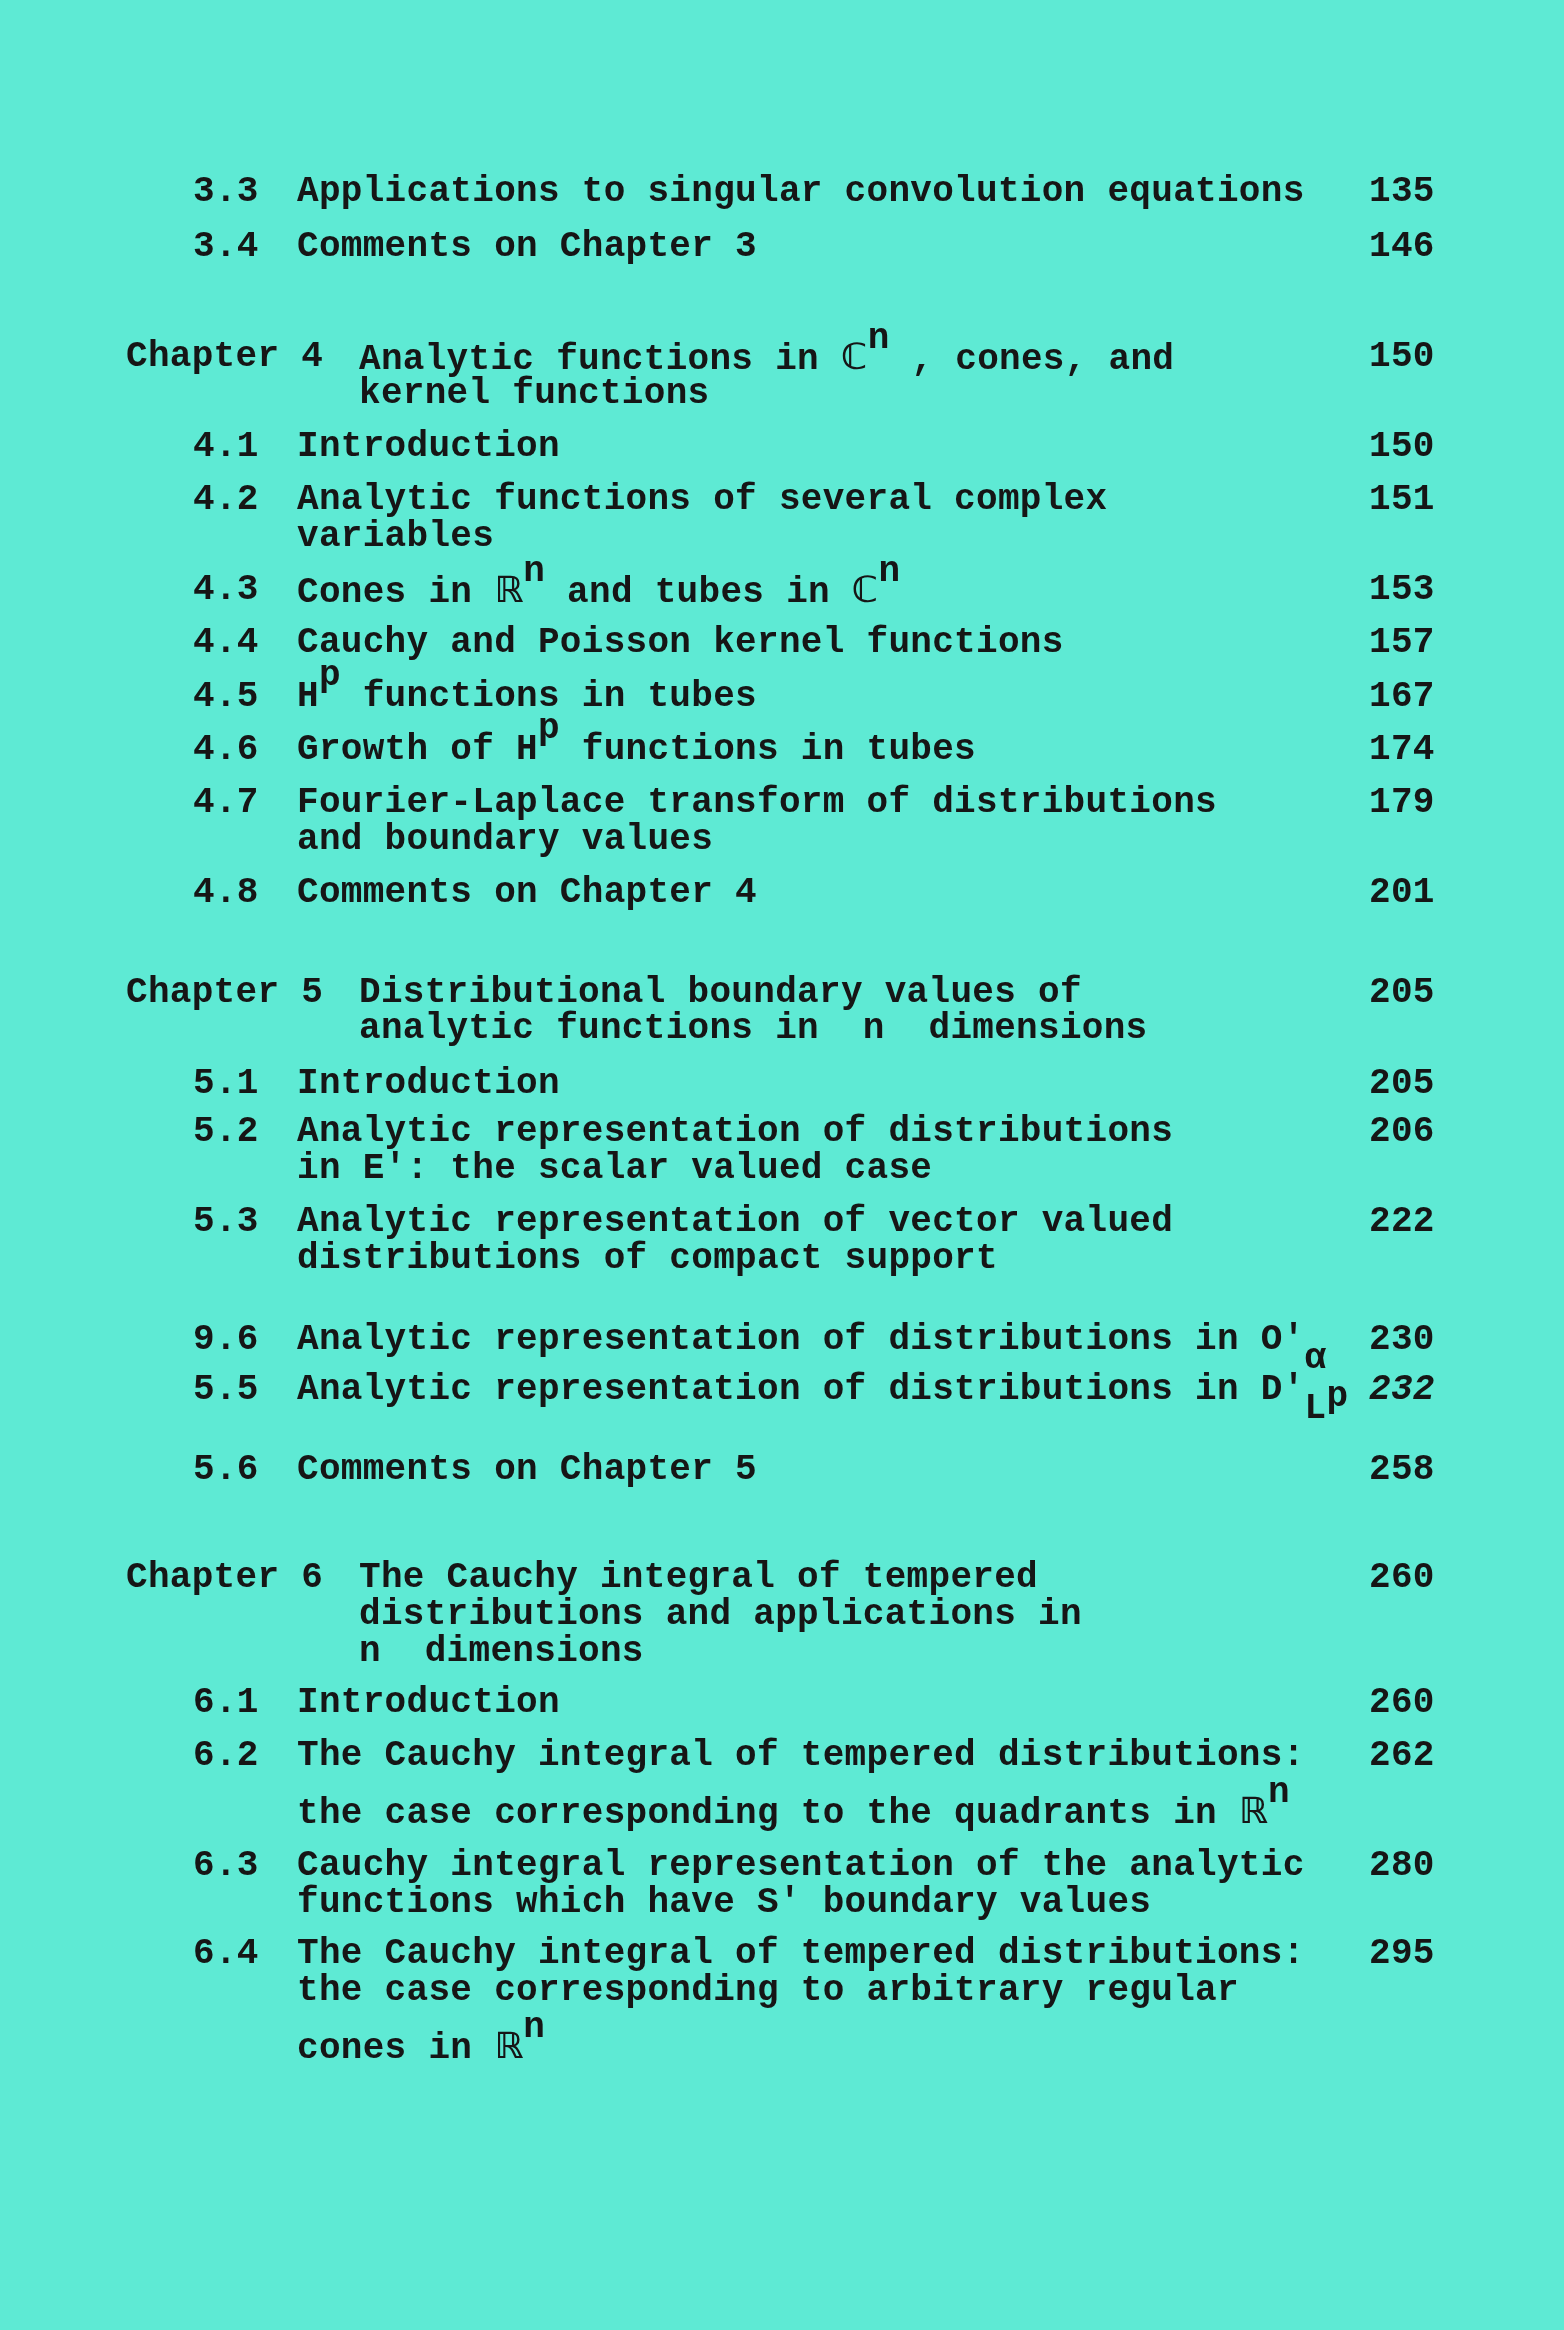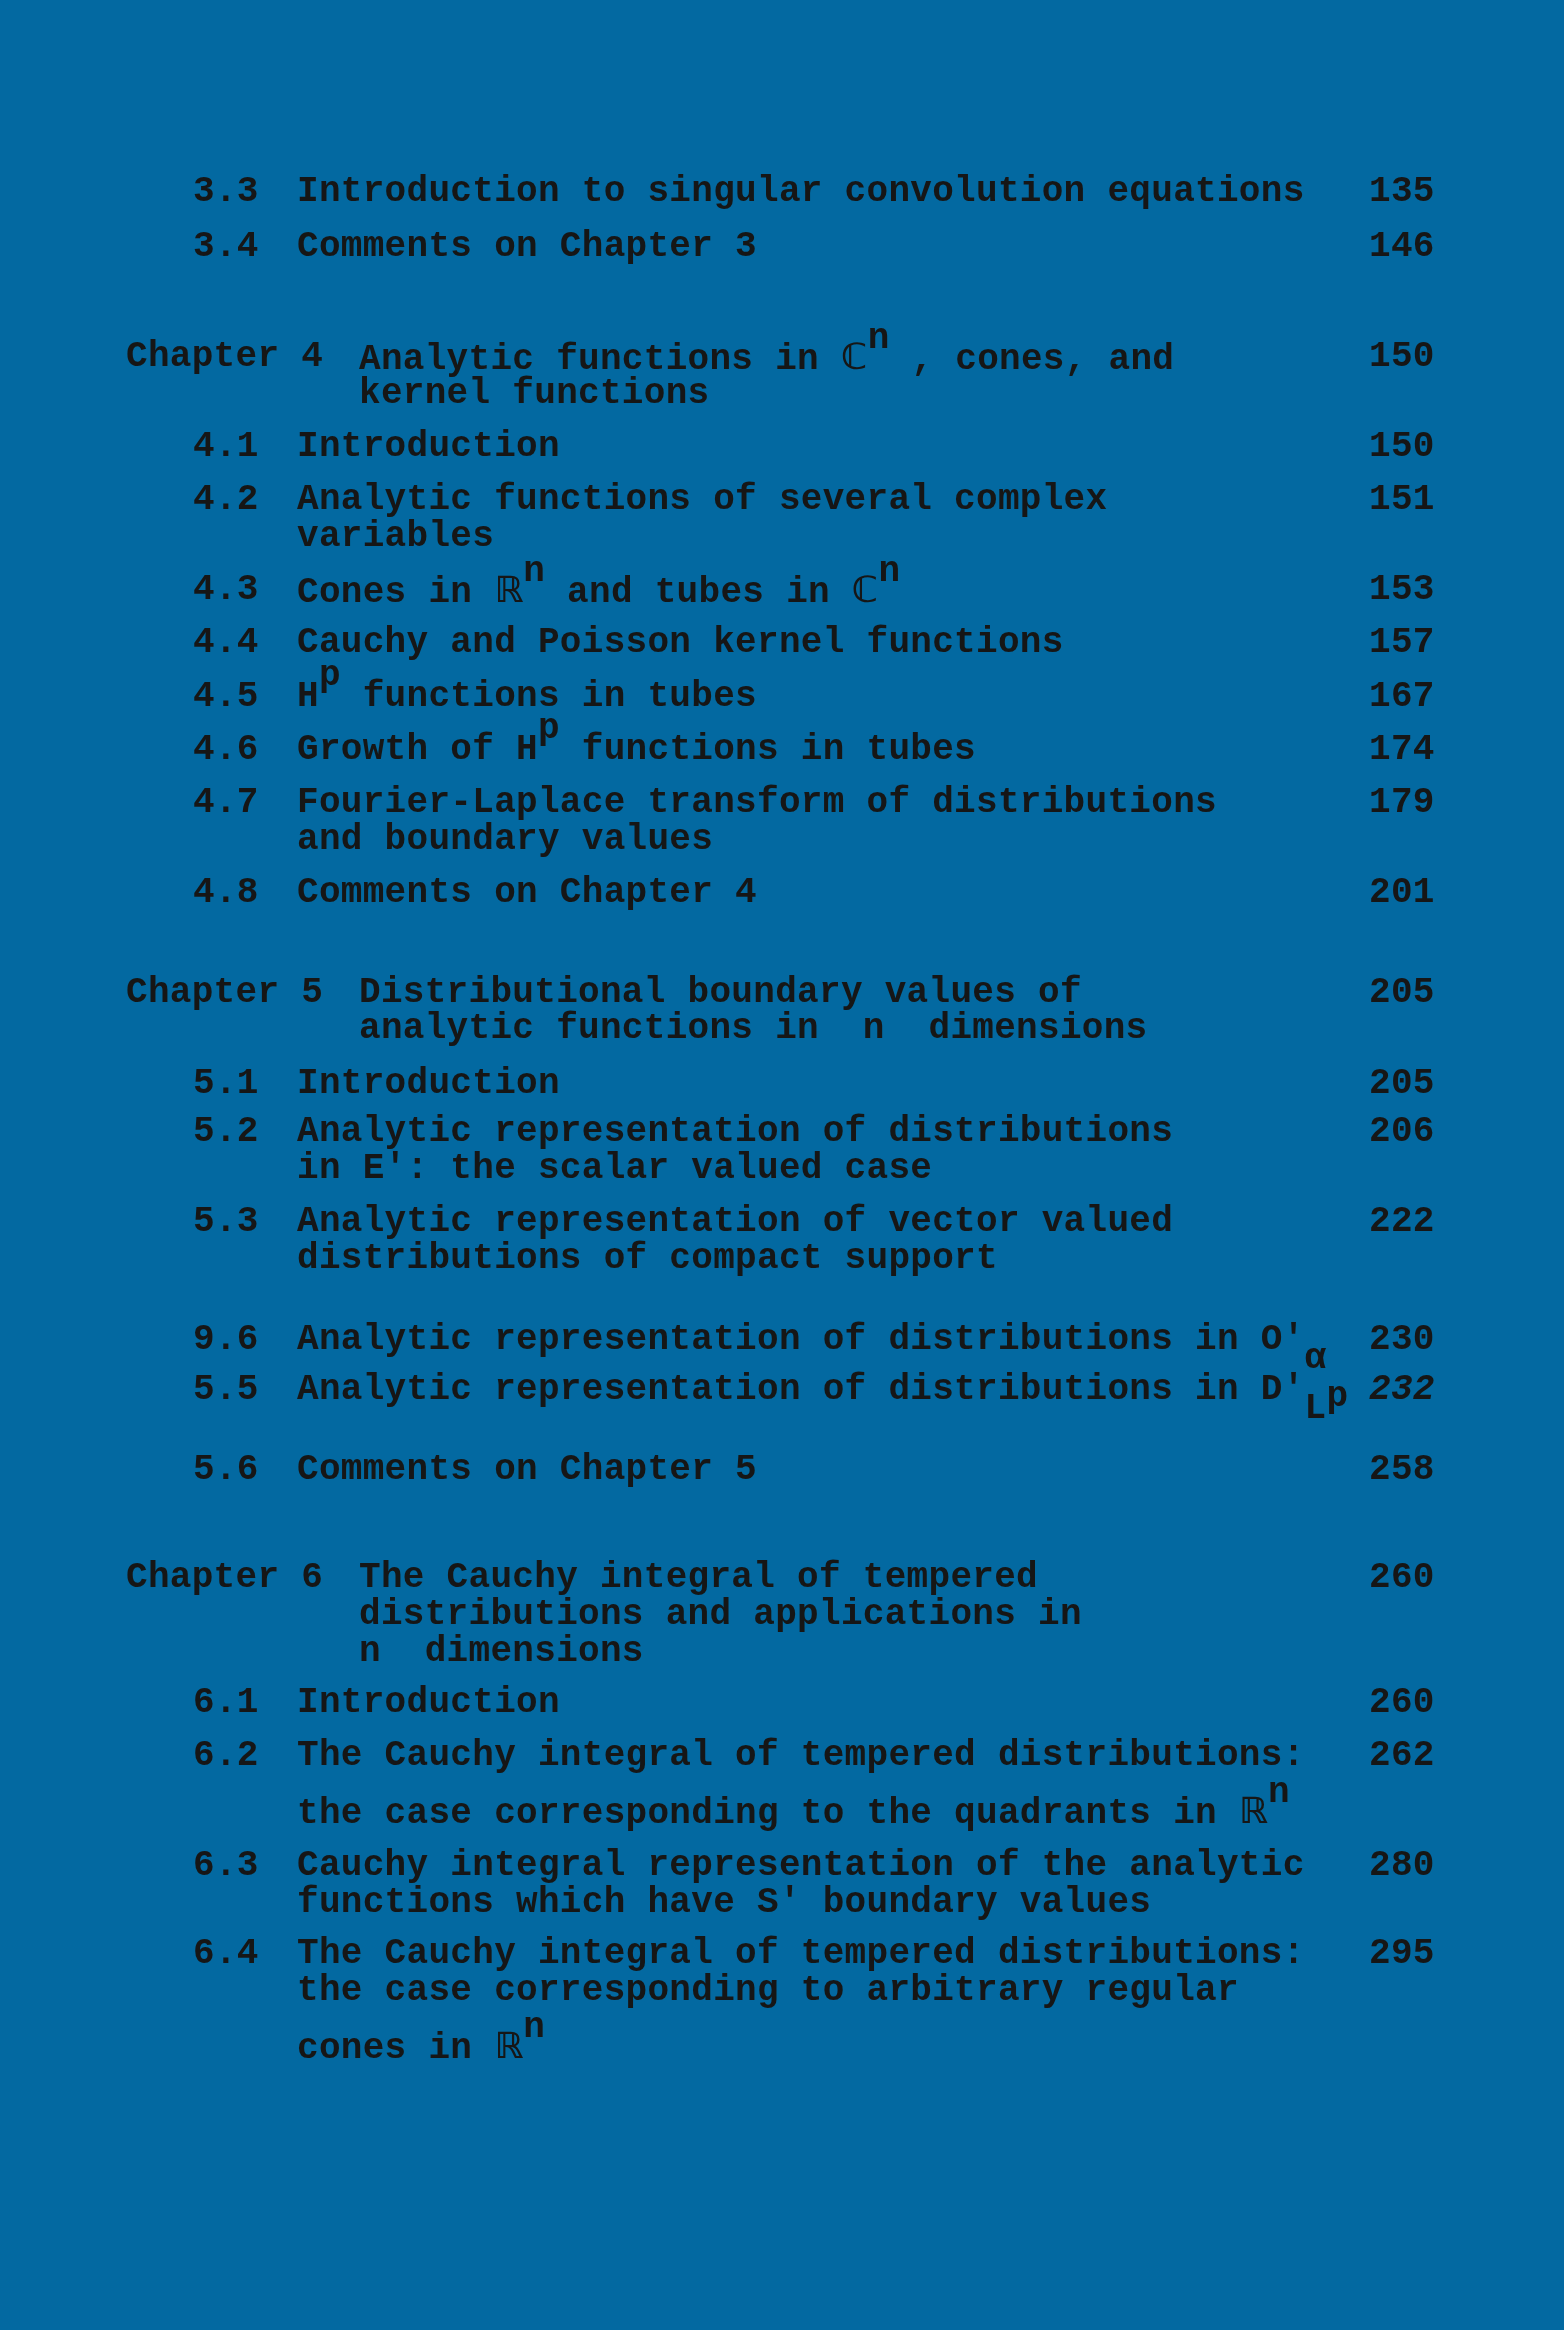--- a/index.html
+++ b/index.html
@@ -45,24 +45,24 @@
     display: inline-block;
   }
   .bb {
     font-family: "DejaVu Sans", sans-serif;
     font-weight: 700;
   }
 </style>
 </head>
 <body>
 
-<div id="page" style="color: rgb(22, 22, 22); background: #0369a1;">
+<div id="page" style="color: rgb(22, 22, 22); background: #5eead4;">
     <div>
       <span class="abs entry-label section" style="top: 171px;">3.3</span>
-      <div class="abs title-line section" style="top: 171px;"><span>Introduction to singular convolution equations</span></div>
+      <div class="abs title-line section" style="top: 171px;"><span>Applications to singular convolution equations</span></div>
       <span class="abs page-num" style="top: 171px;">135</span>
     </div>
     <div>
       <span class="abs entry-label section" style="top: 226px;">3.4</span>
       <div class="abs title-line section" style="top: 226px;"><span>Comments on Chapter 3</span></div>
       <span class="abs page-num" style="top: 226px;">146</span>
     </div>
     <div>
       <span class="abs entry-label chapter" style="top: 336px; font-family: Liberation Mono, monospace;">Chapter 4</span>
       <div class="abs title-line chapter" style="top: 336px;"><span>Analytic functions in </span><span class="bb">ℂ</span><span class="sup">n</span><span> , cones, and</span></div>

